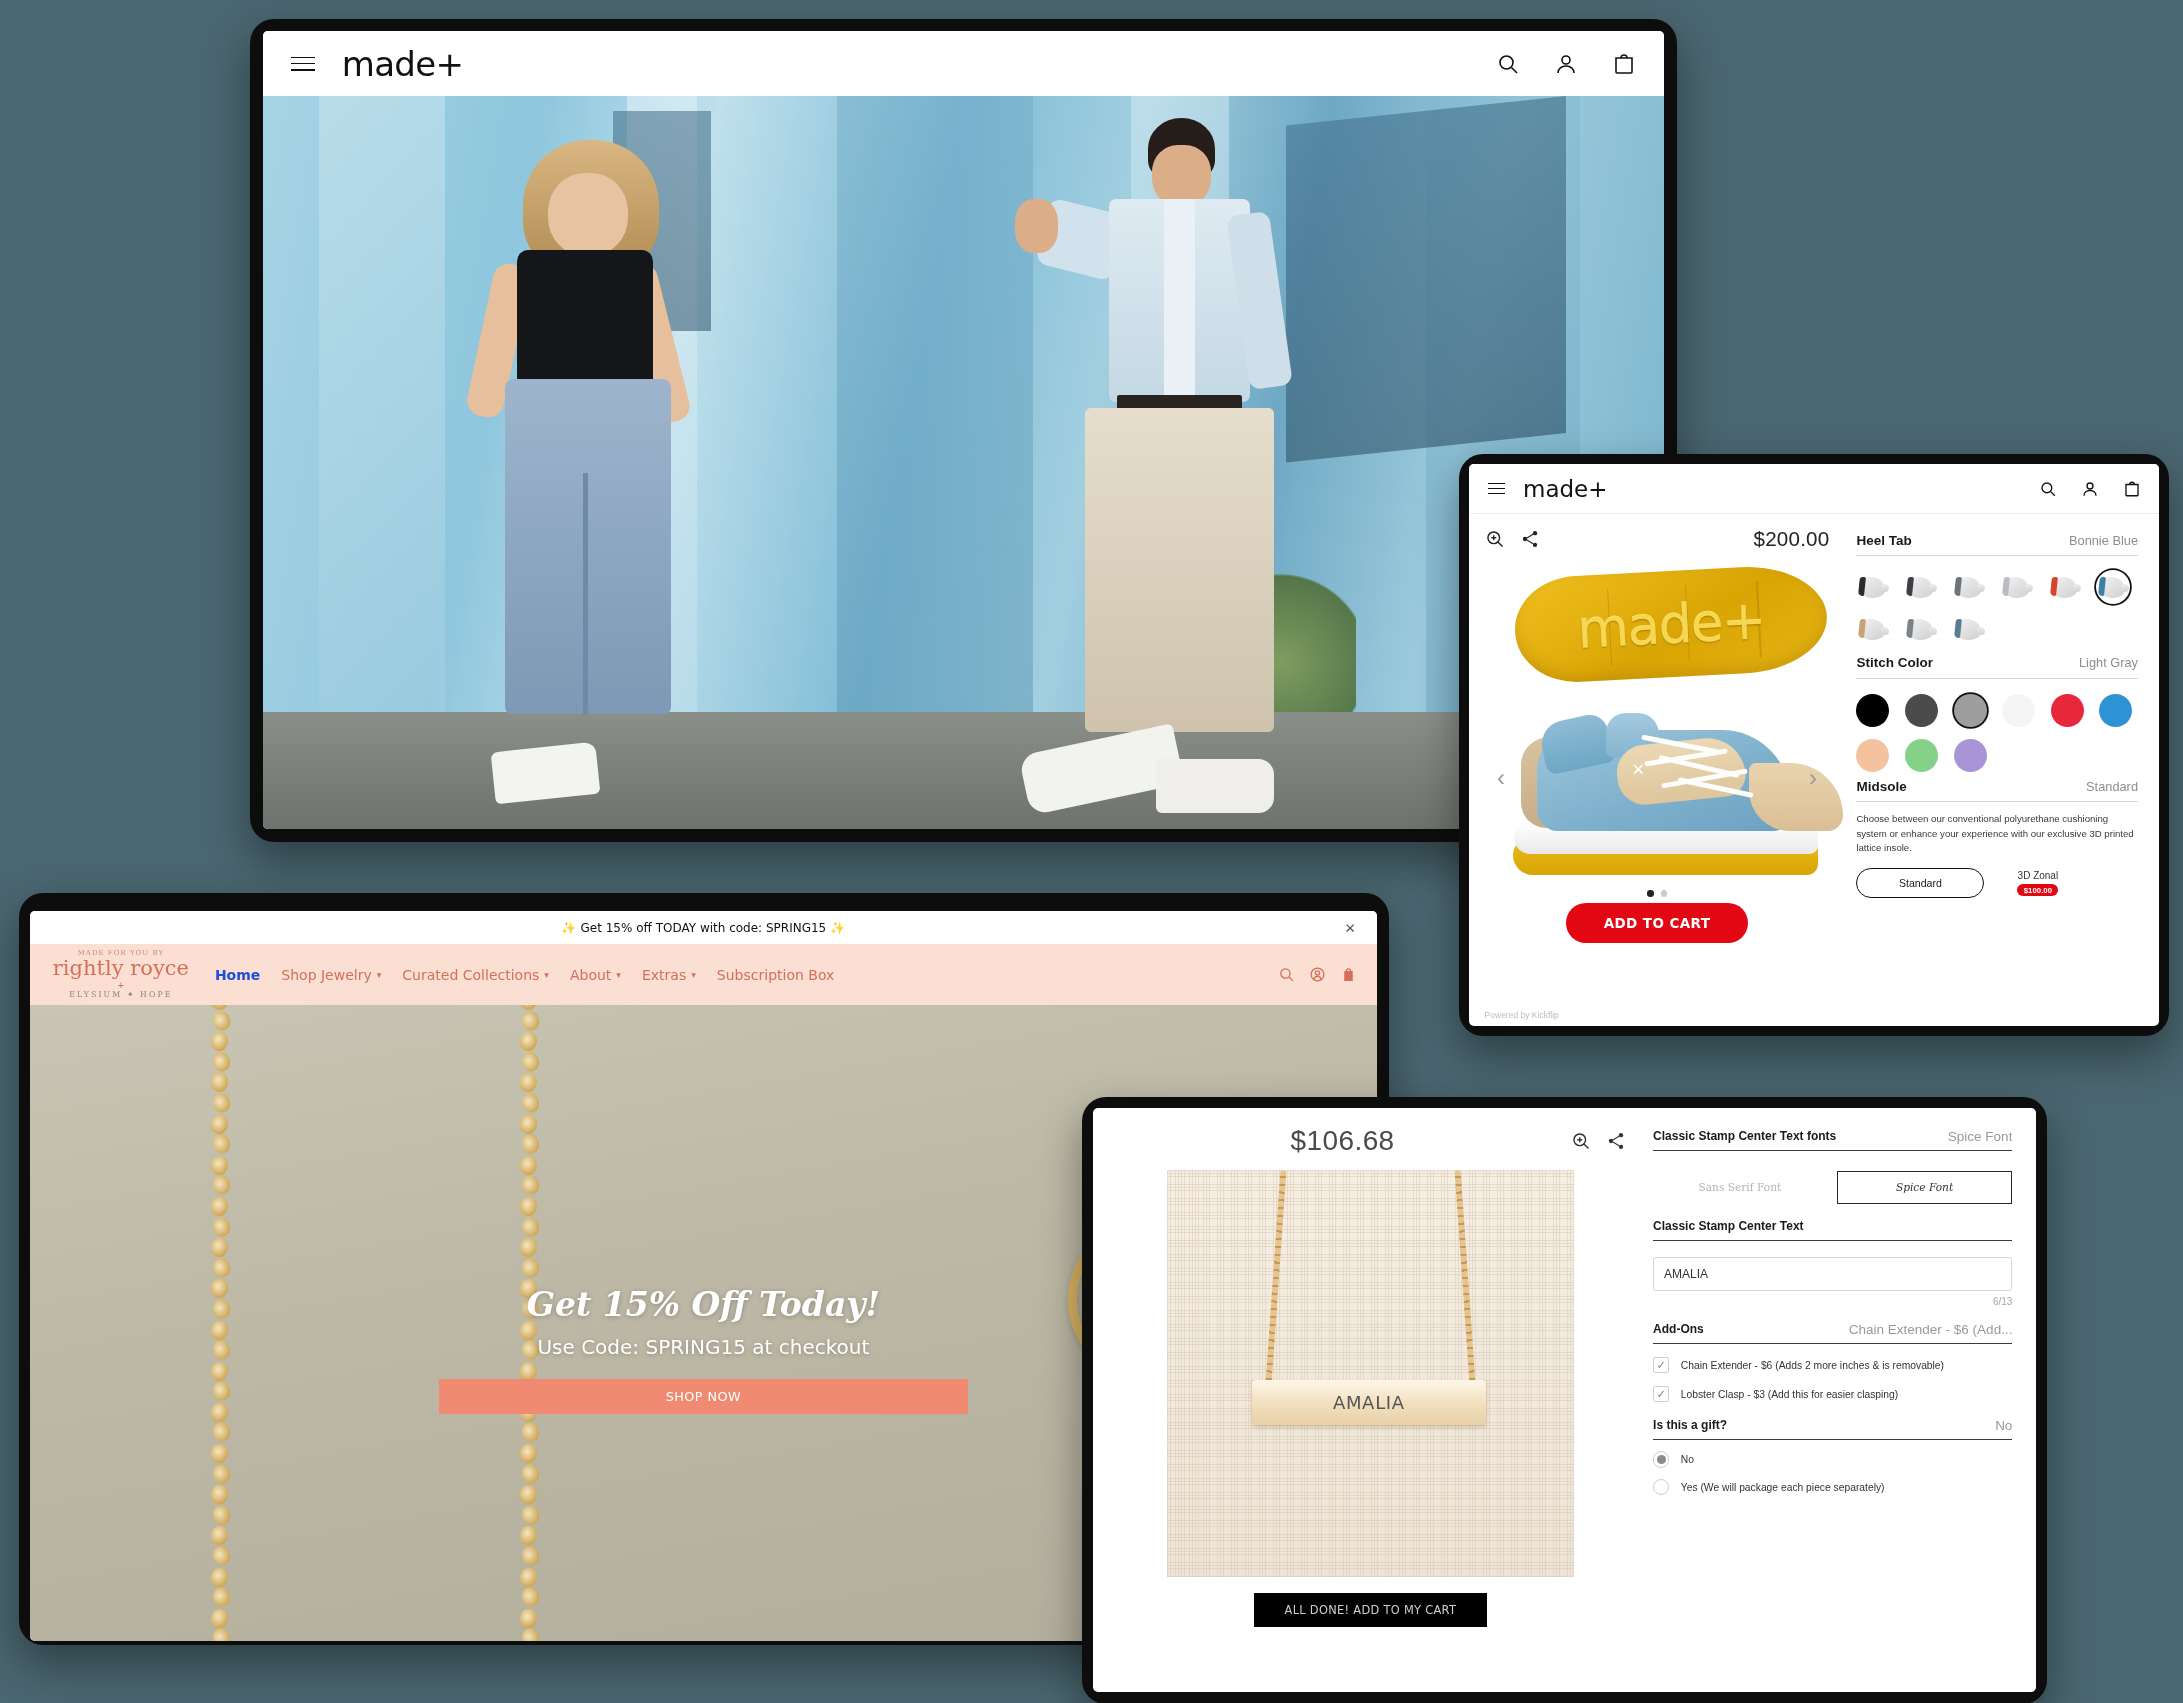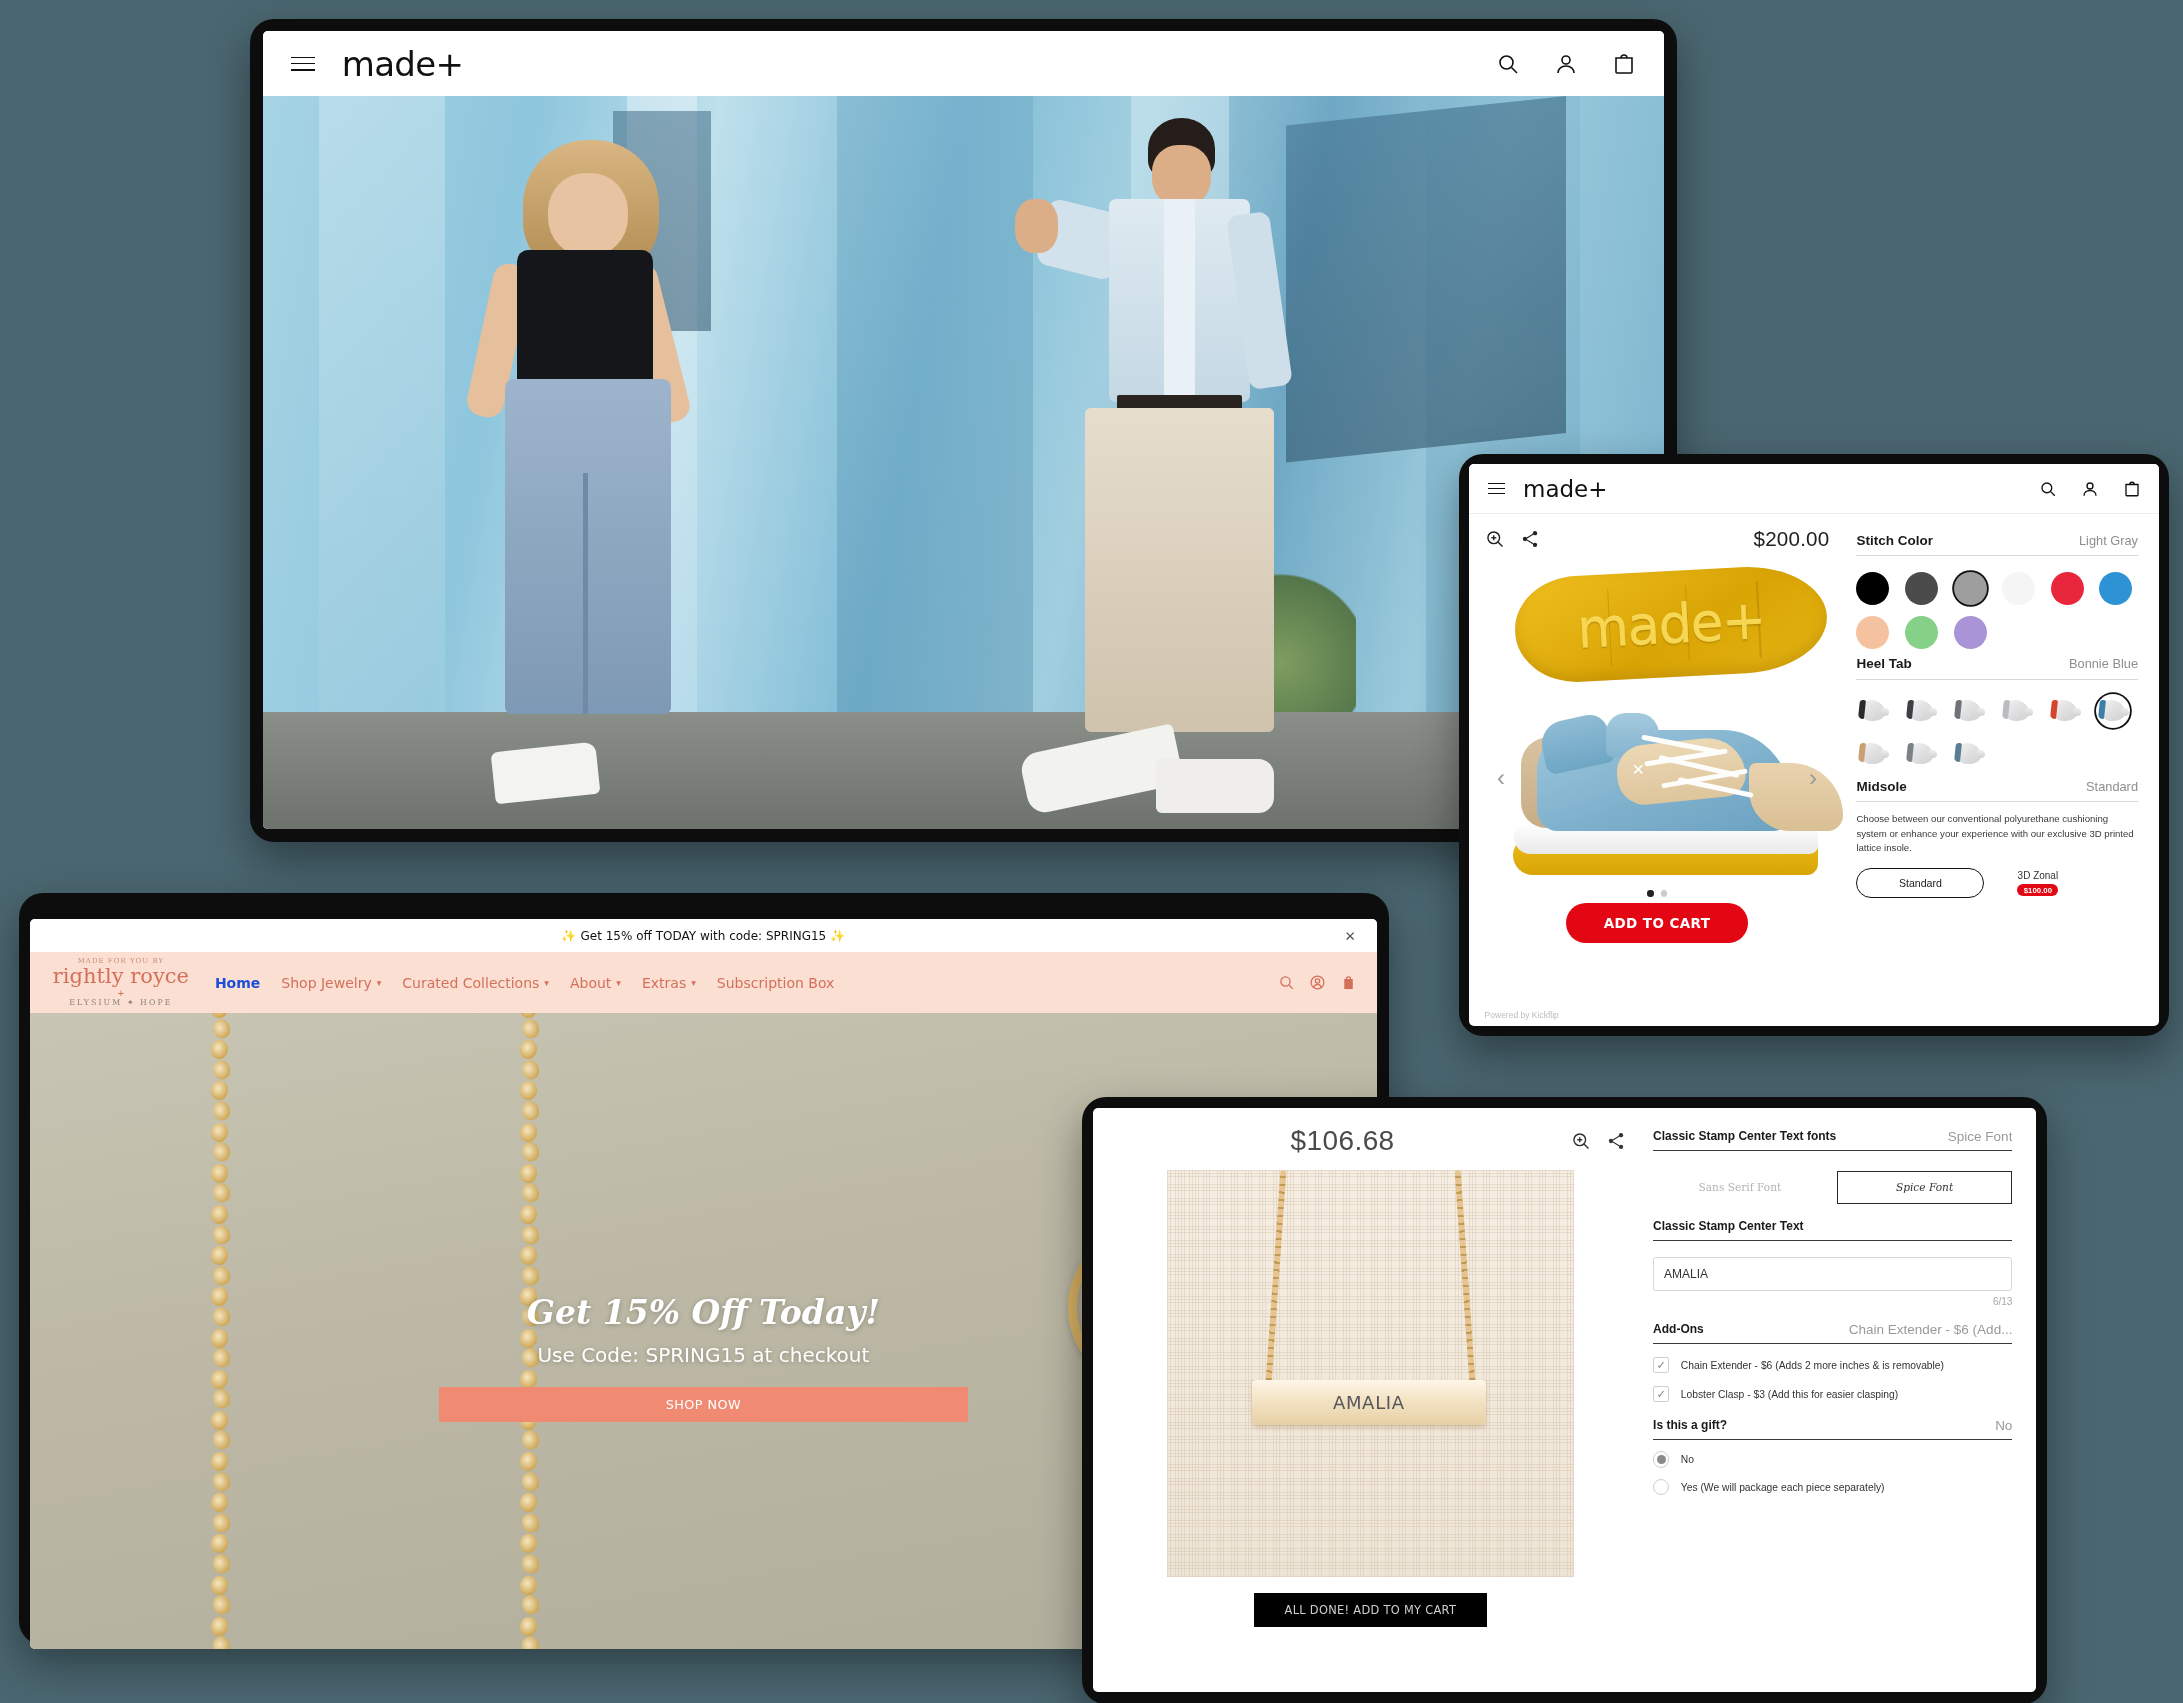--- a/index.html
+++ b/index.html
@@ -270,21 +270,21 @@
   }
   .mid-alt { text-align: center; cursor: pointer; }
   .mid-alt-label { font-size: 10px; color: #333; }
   .mid-badge {
     display: inline-block; margin-top: 3.5px; background: #e30613; color: #fff;
     font-size: 7.8px; font-weight: 700; border-radius: 7px; padding: 1.4px 6.4px;
   }
 
   
   #dev-jewel { left: 18.5px; top: 893px; width: 1370px; height: 752px; }
-  #dev-jewel .screen { left: 11.4px; top: 26px; width: 1347px; height: 730px; }
+  #dev-jewel .screen { left: 11.4px; top: 18px; width: 1347px; height: 730px; }
 
   .promo-bar {
     height: 33px; background: #fff; display: flex; align-items: center;
     justify-content: center; position: relative; font-size: 12px; color: #111;
     font-family: "DejaVu Sans", sans-serif;
   }
   .promo-close { position: absolute; right: 21px; color: #555; font-size: 13.5px; cursor: pointer; }
   .jw-nav {
     background: #fbdfd2; display: flex; align-items: center; padding: 5.7px 20px; height: 61px;
   }
@@ -567,39 +567,20 @@
           <span class="dot"></span>
         </div>
 
         <div class="atc-wrap">
           <button class="atc-btn">ADD TO CART</button>
         </div>
         <div class="powered">Powered by Kickflip</div>
       </div>
 
       <div class="cfg-panel">
-
-        <div>
-          <div class="opt-head">
-            <span class="opt-title">Stitch Color</span>
-            <span class="opt-value">Light Gray</span>
-          </div>
-          <div class="opt-rule"></div>
-          <div class="swatches">
-            <span class="sw" style="background:#000000"></span>
-            <span class="sw" style="background:#4b4b4b"></span>
-            <span class="sw sel" style="background:#9e9e9e"></span>
-            <span class="sw" style="background:#f5f5f5"></span>
-            <span class="sw" style="background:#e8273c"></span>
-            <span class="sw" style="background:#2e93d4"></span>
-            <span class="sw" style="background:#f5c2a0"></span>
-            <span class="sw" style="background:#86d188"></span>
-            <span class="sw" style="background:#a894d6"></span>
-          </div>
-        </div>
 
         <div>
           <div class="opt-head">
             <span class="opt-title">Heel Tab</span>
             <span class="opt-value">Bonnie Blue</span>
           </div>
           <div class="opt-rule"></div>
           <div class="heels">
             <span class="heel">
                 <span class="heel-shape" style="--hc:#2b2b2b"></span>
@@ -626,20 +607,39 @@
                 <span class="heel-shape" style="--hc:#7d8287"></span>
               </span>
             <span class="heel">
                 <span class="heel-shape" style="--hc:#5b7e95"></span>
               </span>
           </div>
         </div>
 
         <div>
           <div class="opt-head">
+            <span class="opt-title">Stitch Color</span>
+            <span class="opt-value">Light Gray</span>
+          </div>
+          <div class="opt-rule"></div>
+          <div class="swatches">
+            <span class="sw" style="background:#000000"></span>
+            <span class="sw" style="background:#4b4b4b"></span>
+            <span class="sw sel" style="background:#9e9e9e"></span>
+            <span class="sw" style="background:#f5f5f5"></span>
+            <span class="sw" style="background:#e8273c"></span>
+            <span class="sw" style="background:#2e93d4"></span>
+            <span class="sw" style="background:#f5c2a0"></span>
+            <span class="sw" style="background:#86d188"></span>
+            <span class="sw" style="background:#a894d6"></span>
+          </div>
+        </div>
+
+        <div>
+          <div class="opt-head">
             <span class="opt-title">Midsole</span>
             <span class="opt-value">Standard</span>
           </div>
           <div class="opt-rule"></div>
           <p class="opt-desc">Choose between our conventional polyurethane cushioning system or enhance your experience with our exclusive 3D printed lattice insole.</p>
           <div class="mid-row">
             <div class="pill">Standard</div>
             <div class="mid-alt">
               <div class="mid-alt-label">3D Zonal</div>
               <div class="mid-badge">$100.00</div>

